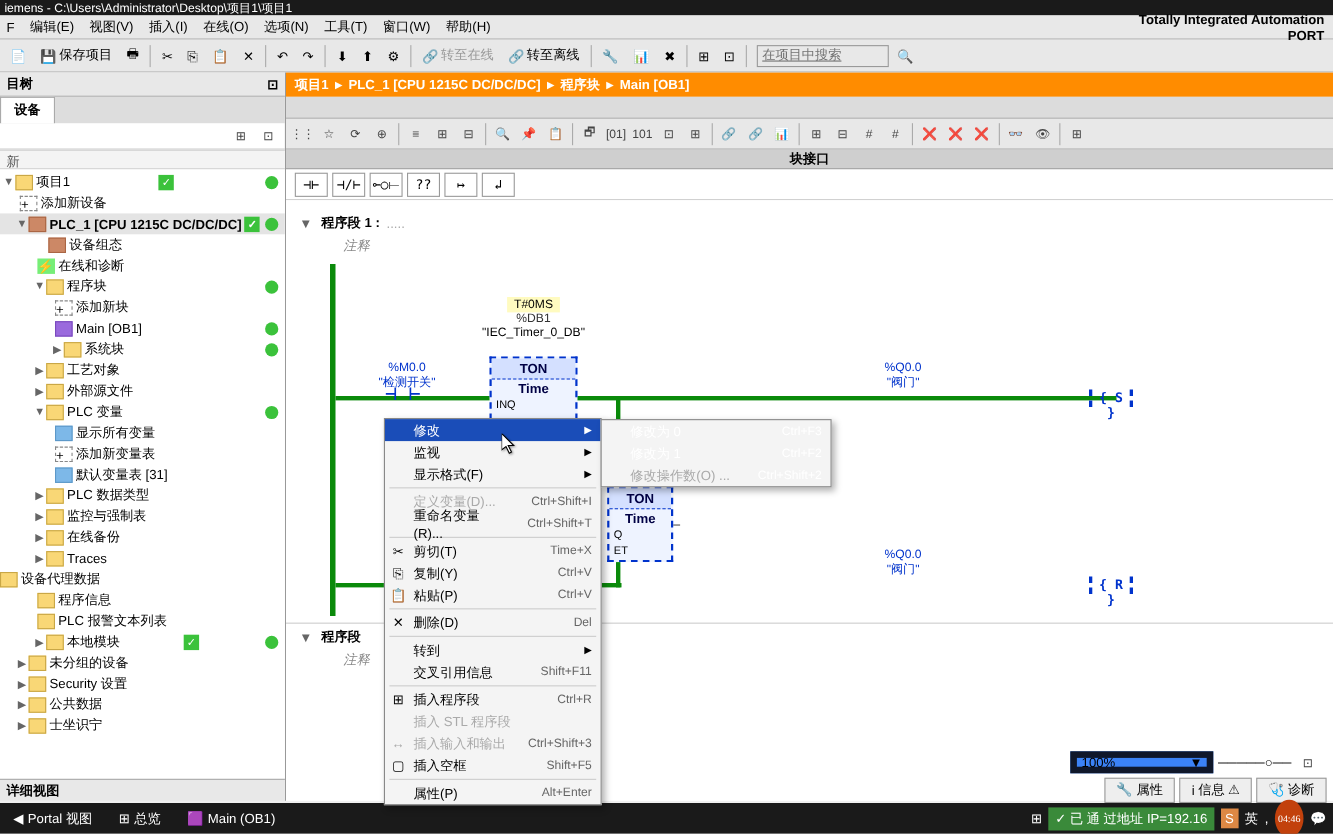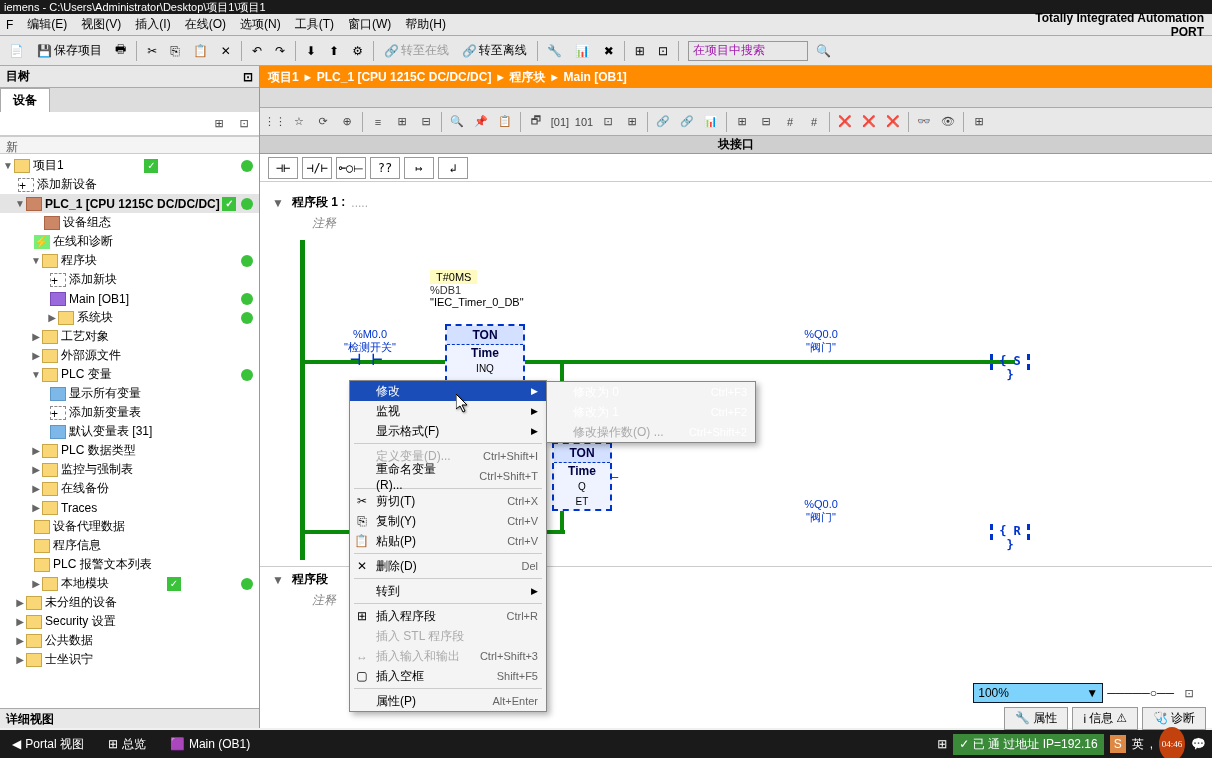--- a/index.html
+++ b/index.html
@@ -6,21 +6,21 @@
 body { width: 1212px; height: 758px; background: #f0f0f0; overflow: hidden; font-size: 12px; position: relative; }
 
 .titlebar { background: #1a1a1a; color: #fff; height: 14px; display: flex; align-items: center; padding: 0 4px; font-size: 11px; }
 .menubar { background: #e8e8e8; height: 22px; display: flex; align-items: center; gap: 2px; border-bottom: 1px solid #aaa; }
 .menu-item { padding: 2px 6px; cursor: pointer; }
 .brand { margin-left: auto; font-weight: bold; text-align: right; padding-right: 8px; }
 
 .toolbar1 { background: #e8e8e8; height: 30px; display: flex; align-items: center; gap: 3px; padding: 0 4px; border-bottom: 1px solid #aaa; }
 .tb-btn { display: inline-flex; align-items: center; gap: 2px; padding: 2px 4px; cursor: pointer; border: 1px solid transparent; }
 .sep { width: 1px; height: 20px; background: #aaa; margin: 0 2px; }
-.search-box { margin-left: 4px; width: 120px; height: 20px; border: 1px solid #999; padding: 0 4px; color: #a21caf; display: flex; align-items: center; }
+.search-box { margin-left: 4px; width: 120px; height: 20px; border: 1px solid #999; padding: 0 4px; color: #737373; display: flex; align-items: center; text-decoration: underline; }
 
 .body-row { display: flex; height: 662px; }
 
 .left-panel { width: 260px; background: #fff; border-right: 1px solid #999; display: flex; flex-direction: column; }
 .left-header { background: #e8e8e8; height: 22px; display: flex; align-items: center; padding: 0 6px; font-weight: bold; border-bottom: 1px solid #aaa; }
 .left-tabs { display: flex; height: 24px; background: #ddd; }
 .left-tab { padding: 3px 12px; background: #fff; border: 1px solid #aaa; border-bottom: none; font-weight: bold; }
 .left-tools { height: 24px; display: flex; align-items: center; justify-content: flex-end; gap: 3px; padding: 0 4px; border-bottom: 1px solid #ccc; }
 .tree { flex: 1; overflow: auto; background: #fff; padding: 2px 0; }
 .tree-label { height: 18px; background: #f4f4f4; padding: 2px 6px; border-top: 1px solid #ccc; border-bottom: 1px solid #ccc; color: #555; }
@@ -49,30 +49,30 @@
 
 .network-area { flex: 1; background: #fff; overflow: auto; position: relative; padding: 8px 0; }
 .network-header { display: flex; align-items: center; padding: 4px 12px; gap: 6px; }
 .net-arrow { width: 14px; color: #666; }
 .comment { color: #888; padding-left: 52px; margin-bottom: 8px; font-style: italic; }
 
 .ladder { position: relative; height: 320px; margin-left: 40px; }
 .rail { position: absolute; left: 0; top: 0; bottom: 0; width: 5px; background: #0a8a0a; }
 .rung { position: absolute; left: 5px; height: 4px; background: #0a8a0a; }
 
-.db-label { position: absolute; font-size: 11px; }
+.db-label { position: absolute; text-align: center; font-size: 11px; }
 .db-label .time { background: #fffbc0; padding: 1px 6px; display: inline-block; }
 .db-label .db { color: #333; }
 
 .func-box { position: absolute; border: 2px solid #0033cc; background: #eef3ff; width: 80px; }
 .func-box.dashed { border-style: dashed; }
 .func-box .title { background: #d4e0ff; text-align: center; padding: 2px 0; border-bottom: 1px solid #0033cc; font-weight: bold; color: #004; }
 .func-box .title.dashed { border-bottom-style: dashed; }
 .func-box .title2 { text-align: center; padding: 1px 0; font-weight: bold; color: #004; }
-.func-box .pin { display: flex; justify-content: center; padding: 2px 4px; font-size: 10px; }
+.func-box .pin { display: flex; justify-content: flex-start; padding: 2px 4px; font-size: 10px; }
 
 .contact-label { position: absolute; text-align: center; color: #0033cc; font-size: 11px; }
 .coil-label { position: absolute; text-align: center; color: #0033cc; font-size: 11px; }
 .coil { position: absolute; color: #0033cc; font-family: monospace; font-size: 14px; font-weight: bold; }
 
 .context-menu { position: absolute; background: #f4f4f4; border: 1px solid #888; box-shadow: 3px 3px 6px rgba(0,0,0,0.3); z-index: 100; width: 198px; }
 .ctx-item { display: flex; align-items: center; height: 20px; padding: 0 8px 0 26px; position: relative; cursor: pointer; gap: 18px; }
 .ctx-item.highlighted { background: #1a4db8; color: #fff; }
 .ctx-item .shortcut { margin-left: auto; font-size: 11px; color: #666; }
 .ctx-item.highlighted .shortcut { color: #fff; }
@@ -82,21 +82,21 @@
 .ctx-icon { position: absolute; left: 4px; width: 16px; text-align: center; }
 
 .submenu { position: absolute; left: 196px; top: 0; background: #f4f4f4; border: 1px solid #888; box-shadow: 3px 3px 6px rgba(0,0,0,0.3); width: 210px; }
 
 .left-footer { height: 20px; background: #e8e8e8; padding: 2px 6px; font-weight: bold; border-top: 1px solid #aaa; }
 
 .bottom-tabs { position: absolute; bottom: 28px; right: 0; display: flex; gap: 4px; height: 24px; align-items: center; padding-right: 6px; }
 .btab { border: 1px solid #999; padding: 2px 10px; background: #eee; display: flex; align-items: center; gap: 3px; cursor: pointer; }
 
 .zoom-ctrl { position: absolute; bottom: 54px; right: 12px; display: flex; align-items: center; gap: 4px; }
-.zoom-select { width: 130px; height: 20px; border: 1px solid #0f172a; display: flex; align-items: center; padding: 0 4px; background: #7dd3fc; }
+.zoom-select { width: 130px; height: 20px; border: 6px solid #0f172a; display: flex; align-items: center; padding: 0 4px; background: #3b82f6; }
 
 .statusbar { position: absolute; bottom: 0; left: 0; right: 0; height: 28px; background: #1a1a1a; display: flex; align-items: center; color: #fff; padding: 0 6px; gap: 12px; }
 .status-group { display: flex; align-items: center; gap: 4px; padding: 2px 6px; }
 .status-green { background: #3a8a3a; padding: 2px 6px; }
 .status-clock { margin-left: auto; background: #c2410c; border-radius: 50%; width: 26px; height: 34px; display: flex; align-items: center; justify-content: center; font-size: 9px; font-family: Liberation Serif, serif; }
 .status-orange { background: #d84; padding: 2px 4px; }
 
 .cursor { position: absolute; left: 456px; top: 394px; z-index: 200; pointer-events: none; }
 .cursor svg { filter: drop-shadow(1px 1px 1px rgba(0,0,0,0.4)); }
 </style>
@@ -257,21 +257,21 @@
       <div class="tree-item" style="padding-left:30px">
           <span class="expander">▶</span>
           <span class="tree-icon folder"></span>
           <span>在线备份</span>
         </div>
       <div class="tree-item" style="padding-left:30px">
           <span class="expander">▶</span>
           <span class="tree-icon folder"></span>
           <span>Traces</span>
         </div>
-      <div class="tree-item" style="padding-left:34px">
+      <div class="tree-item" style="">
           <span class="tree-icon folder"></span>
           <span>设备代理数据</span>
         </div>
       <div class="tree-item" style="padding-left:34px">
           <span class="tree-icon folder"></span>
           <span>程序信息</span>
         </div>
       <div class="tree-item" style="padding-left:34px">
           <span class="tree-icon folder"></span>
           <span>PLC 报警文本列表</span>
@@ -481,21 +481,21 @@
       <span class="shortcut">Ctrl+Shift+I</span>
     </div>
   <div class="ctx-item">
       <span>重命名变量(R)...</span>
       <span class="shortcut">Ctrl+Shift+T</span>
     </div>
   <div class="ctx-sep"></div>
   <div class="ctx-item">
       <span class="ctx-icon">✂</span>
       <span>剪切(T)</span>
-      <span class="shortcut">Ctrl+X</span>
+      <span class="shortcut">Time+X</span>
     </div>
   <div class="ctx-item">
       <span class="ctx-icon">⎘</span>
       <span>复制(Y)</span>
       <span class="shortcut">Ctrl+V</span>
     </div>
   <div class="ctx-item">
       <span class="ctx-icon">📋</span>
       <span>粘贴(P)</span>
       <span class="shortcut">Ctrl+V</span>
@@ -503,20 +503,24 @@
   <div class="ctx-sep"></div>
   <div class="ctx-item">
       <span class="ctx-icon">✕</span>
       <span>删除(D)</span>
       <span class="shortcut">Del</span>
     </div>
   <div class="ctx-sep"></div>
   <div class="ctx-item">
       <span>转到</span>
       <span class="arrow">▶</span>
+    </div>
+  <div class="ctx-item">
+      <span>交叉引用信息</span>
+      <span class="shortcut">Shift+F11</span>
     </div>
   <div class="ctx-sep"></div>
   <div class="ctx-item">
       <span class="ctx-icon">⊞</span>
       <span>插入程序段</span>
       <span class="shortcut">Ctrl+R</span>
     </div>
   <div class="ctx-item disabled">
       <span>插入 STL 程序段</span>
     </div>

